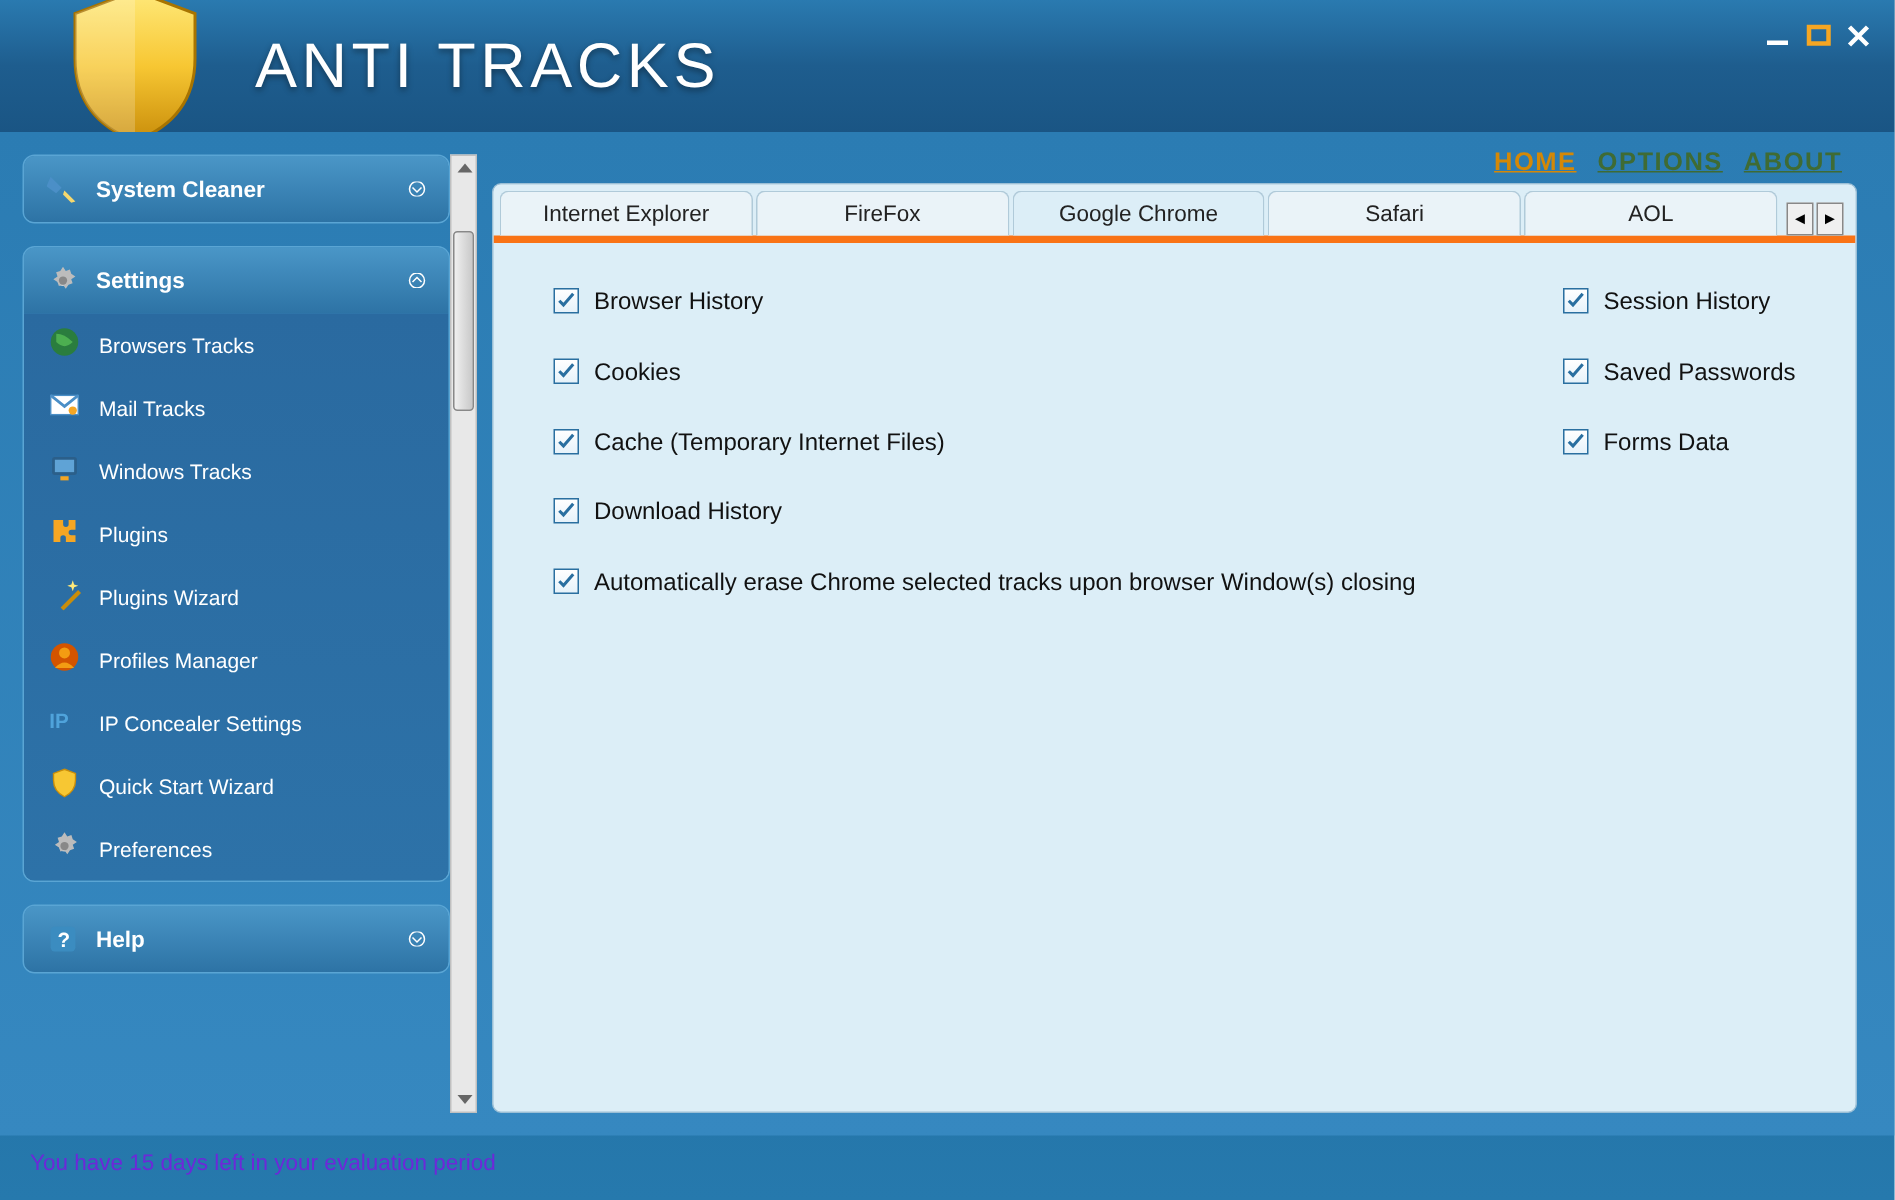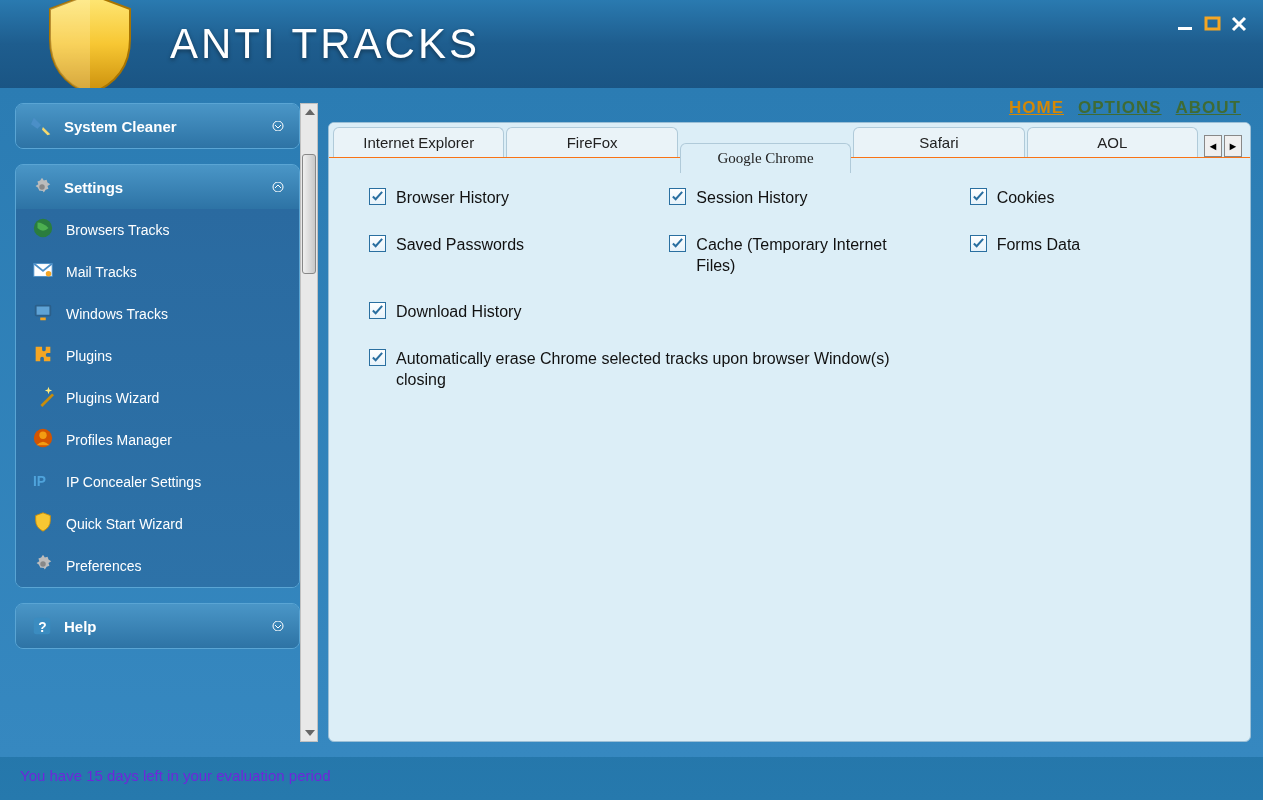--- a/index.html
+++ b/index.html
@@ -130,21 +130,21 @@
   left: 1px;
   right: 1px;
   height: 120px;
   background: linear-gradient(to right, #f0f0f0, #c8c8c8);
   border: 1px solid #888;
   border-radius: 3px;
 }
 .main-area {
   flex: 1;
   position: relative;
-  padding: 10px 12px 15px 10px;
+  padding: 10px 25px 15px 10px;
   display: flex;
   flex-direction: column;
 }
 .top-links {
   text-align: right;
   padding-right: 10px;
   padding-bottom: 4px;
   font-size: 17px;
   font-weight: bold;
   letter-spacing: 1px;
@@ -163,41 +163,40 @@
   border-radius: 6px;
   display: flex;
   flex-direction: column;
   overflow: hidden;
 }
 .tab-bar {
   display: flex;
   align-items: flex-end;
   background: #dceef7;
   padding: 4px 4px 0 4px;
-  border-bottom: 1px solid #f97316;
+  border-bottom: 5px solid #f97316;
 }
 .tab {
   flex: 1;
   text-align: center;
   padding: 6px 10px;
   font-size: 15px;
   border: 1px solid #b0cad9;
   border-bottom: none;
   background: #eaf3f8;
   margin-right: 2px;
   border-top-left-radius: 6px;
   border-top-right-radius: 6px;
   cursor: pointer;
   color: #222;
 }
 .tab.active {
   background: #dceef7;
   position: relative;
-  top: 16px;
-  font-family: Liberation Serif, serif;
+  top: 0;
 }
 .tab-scroll {
   display: flex;
   gap: 2px;
   padding: 0 4px;
 }
 .tab-arrow {
   width: 18px;
   height: 22px;
   border: 1px solid #888;
@@ -207,21 +206,21 @@
   align-items: center;
   justify-content: center;
   cursor: pointer;
 }
 .checks-area {
   flex: 1;
   padding: 30px 40px;
 }
 .check-grid {
   display: grid;
-  grid-template-columns: 1fr 1fr 1fr;
+  grid-template-columns: 1fr;
   column-gap: 60px;
   row-gap: 26px;
 }
 .check-item {
   display: flex;
   align-items: flex-start;
   font-size: 16px;
   color: #111;
 }
 .check-item.full { grid-column: 1 / span 2; }

